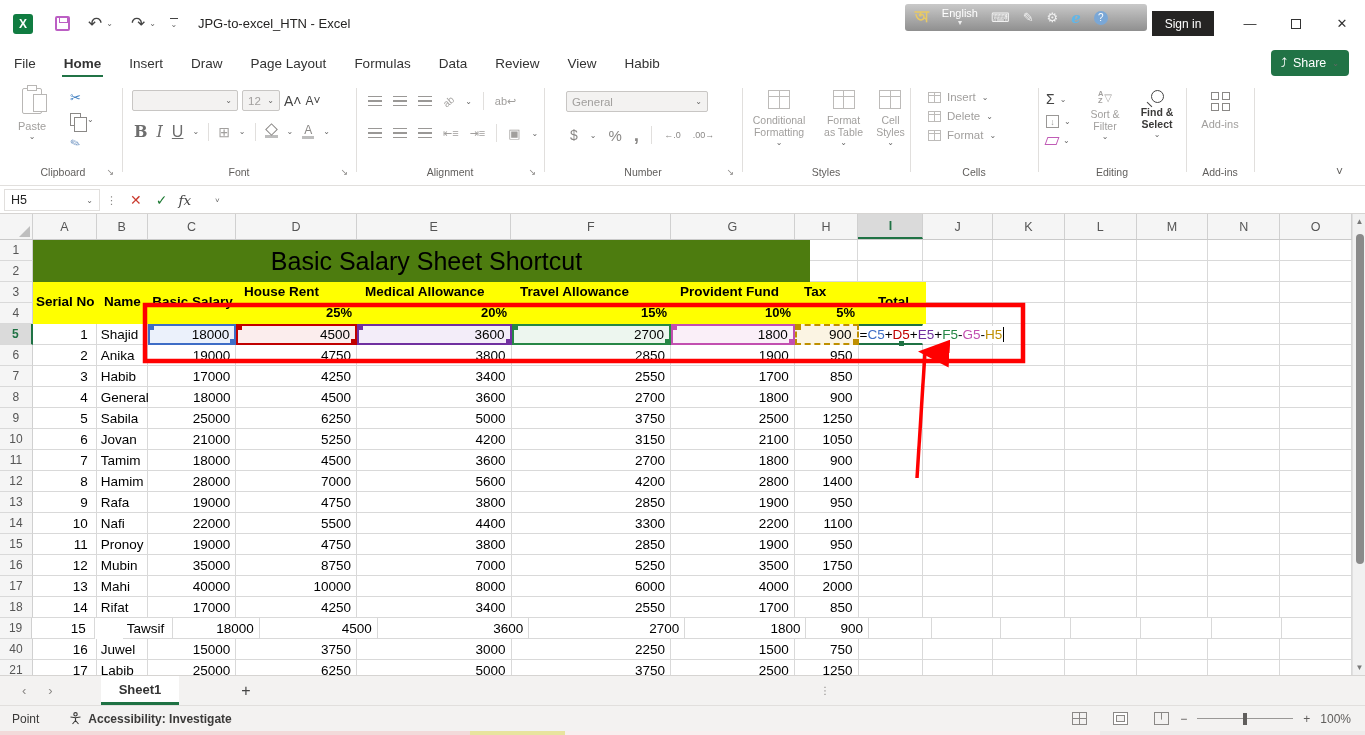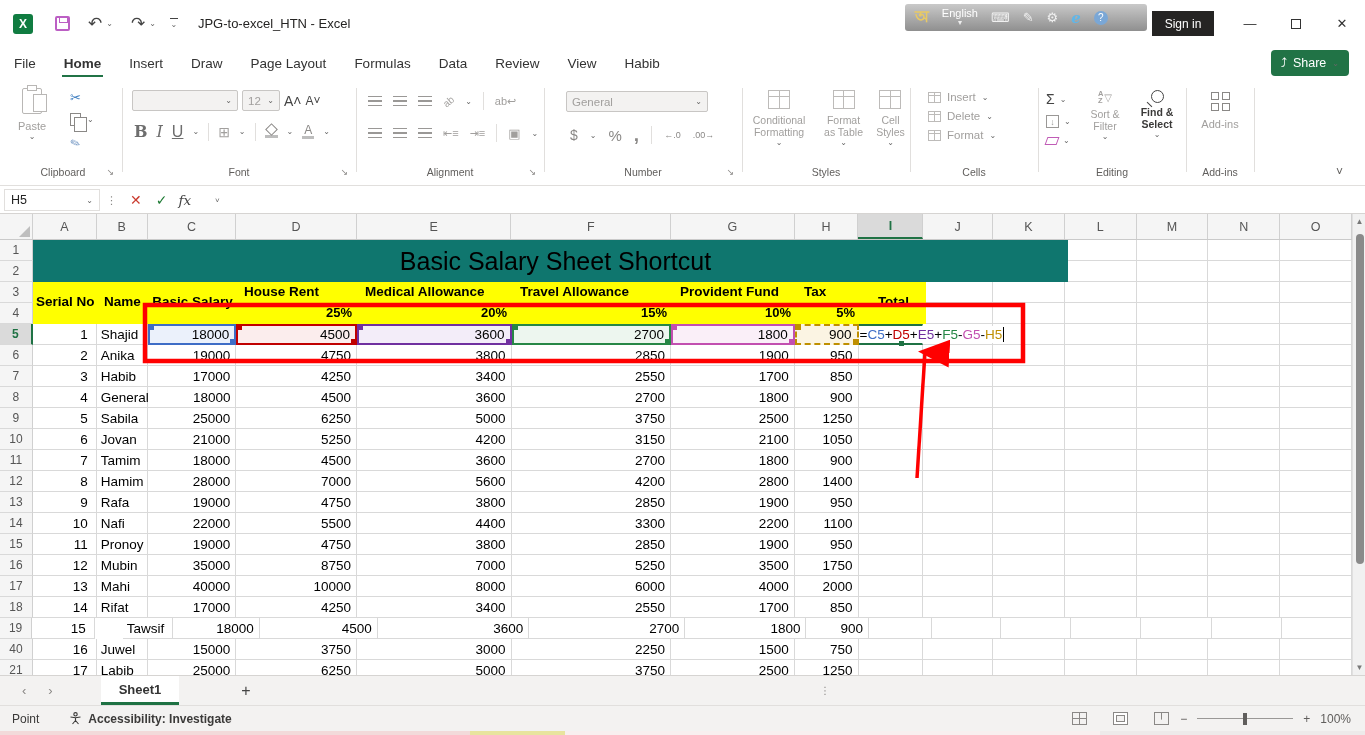--- a/index.html
+++ b/index.html
@@ -803,21 +803,21 @@
         <div class="cell num" style="width: 124px;">2500</div>
         <div class="cell num" style="width: 64px;">1250</div>
         <div class="cell" style="width: 65px;"></div>
         <div class="cell" style="width: 70px;"></div>
         <div class="cell" style="width: 72px;"></div>
         <div class="cell" style="width: 72px;"></div>
         <div class="cell" style="width: 72px;"></div>
         <div class="cell" style="width: 72px;"></div>
         <div class="cell" style="width: 72px;"></div>
       </div>
-      <div id="title-ov" style="width: 1035px; background: #0f766e; padding-left: 10px;">Basic Salary Sheet Shortcut</div>
+      <div id="title-ov" style="width: 777px; background: #4d7c0f; padding-left: 10px;">Basic Salary Sheet Shortcut</div>
       <div id="yellow-ov" style="width: 893px; background: rgb(255, 255, 0);">
         <span class="yh" style="top: 12px; left: 3px;">Serial No</span>
         <span class="yh" style="top: 12px; left: 64px; width: 51px; text-align: center;">Name</span>
         <span class="yh" style="top: 12px; left: 115px; width: 89px; text-align: center;">Basic Salary</span>
         <span class="yh" style="top: 2px; left: 211px;">House Rent</span>
         <span class="ypct" style="top: 23px; left: 204px; width: 115px;">25%</span>
         <span class="yh" style="top: 2px; left: 332px;">Medical Allowance</span>
         <span class="ypct" style="top: 23px; left: 325px; width: 149px;">20%</span>
         <span class="yh" style="top: 2px; left: 487px;">Travel Allowance</span>
         <span class="ypct" style="top: 23px; left: 480px; width: 154px;">15%</span>

